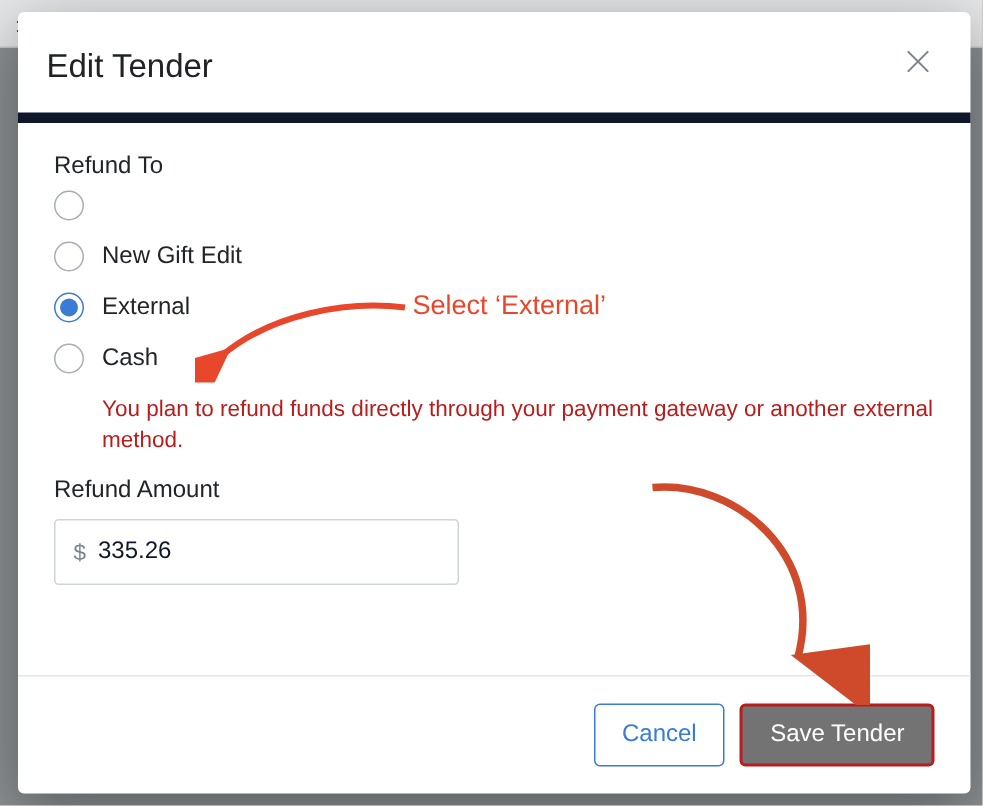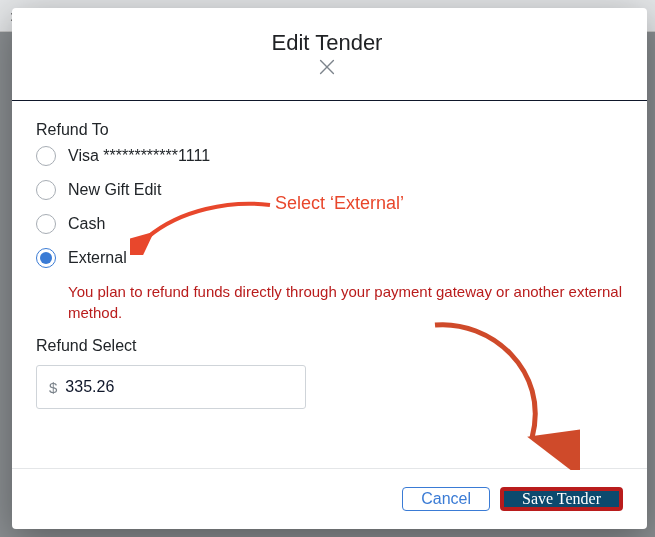--- a/index.html
+++ b/index.html
@@ -30,25 +30,24 @@
     top: 8px;
     bottom: 8px;
     background: #fff;
     border-radius: 4px;
     box-shadow: 0 10px 40px rgba(0,0,0,0.35);
     display: flex;
     flex-direction: column;
   }
   .modal-header {
     padding: 22px 24px 18px 19px;
-    border-bottom: 1px solid #0f172a;
+    border-bottom: 7px solid #0f172a;
     display: flex;
     align-items: center;
     justify-content: space-between;
-    flex-direction: column;
   }
   .modal-title {
     color: #202225;
     font-size: 22px;
     font-weight: 500;
   }
   .close-icon {
     color: #7d848c;
     cursor: pointer;
   }
@@ -126,40 +125,39 @@
     background: transparent;
   }
   .modal-footer {
     border-top: 1px solid #e4e6e8;
     padding: 18px 24px 18px 24px;
     display: flex;
     justify-content: flex-end;
     gap: 10px;
   }
   .btn {
-    height: 24px;
+    height: 42px;
     padding: 0 18px;
     border-radius: 4px;
     font-size: 16px;
     cursor: pointer;
     display: inline-flex;
     align-items: center;
     justify-content: center;
   }
   .btn-secondary {
     background: #fff;
     color: #3a7bd5;
     border: 1px solid #3a7bd5;
   }
   .btn-primary {
-    background: #0c4a6e;
+    background: #737373;
     color: #fff;
-    border: 4px solid #b91c1c;
+    border: 2px solid #b91c1c;
     min-width: 120px;
-    font-family: Liberation Serif, serif;
   }
   .annotation-text {
     position: absolute;
     left: 275px;
     top: 193px;
     color: #e8472c;
     font-size: 18px;
     font-weight: 400;
     pointer-events: none;
   }
@@ -189,38 +187,37 @@
           <line x1="19" y1="5" x2="5" y2="19"></line>
       </svg>
     </div>
   </div>
 
   <div class="modal-body">
     <div class="section-label">Refund To</div>
 
     <div class="radio-row">
       <span class="radio"></span>
-      <span class="radio-label">Visa ************1111</span>
     </div>
     <div class="radio-row">
       <span class="radio"></span>
       <span class="radio-label">New Gift Edit</span>
     </div>
     <div class="radio-row">
+      <span class="radio checked"></span>
+      <span class="radio-label">External</span>
+    </div>
+    <div class="radio-row">
       <span class="radio"></span>
       <span class="radio-label">Cash</span>
     </div>
-    <div class="radio-row">
-      <span class="radio checked"></span>
-      <span class="radio-label">External</span>
-    </div>
     <div class="help-text">You plan to refund funds directly through your payment gateway or another external method.</div>
 
     <div class="amount-block">
-      <div class="amount-label">Refund Select</div>
+      <div class="amount-label">Refund Amount</div>
       <div class="amount-input-wrap">
         <span class="dollar">$</span>
         <input class="amount-input" value="335.26" style="">
       </div>
     </div>
   </div>
 
   <div class="modal-footer">
     <button class="btn btn-secondary">Cancel</button>
     <button class="btn btn-primary">Save Tender</button>

